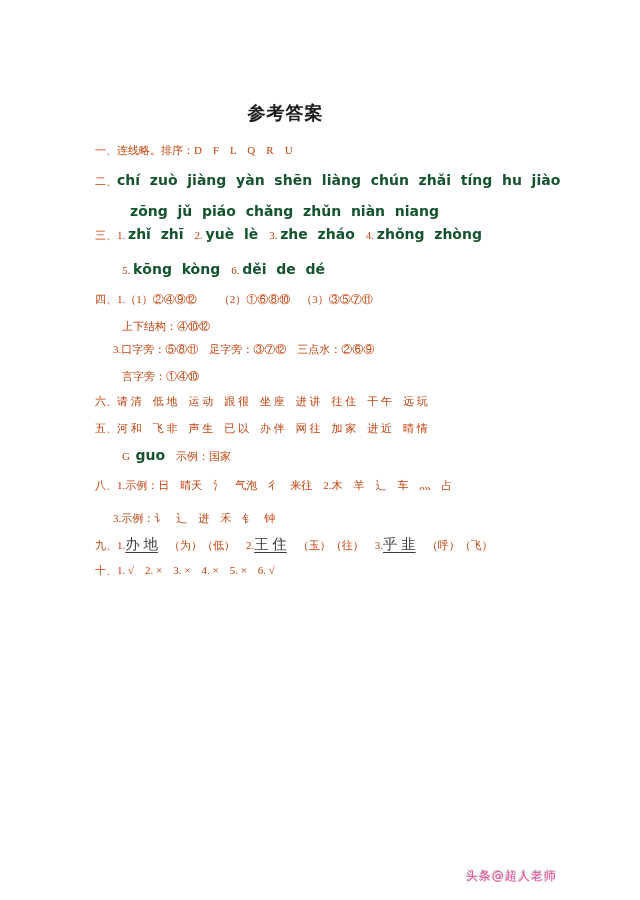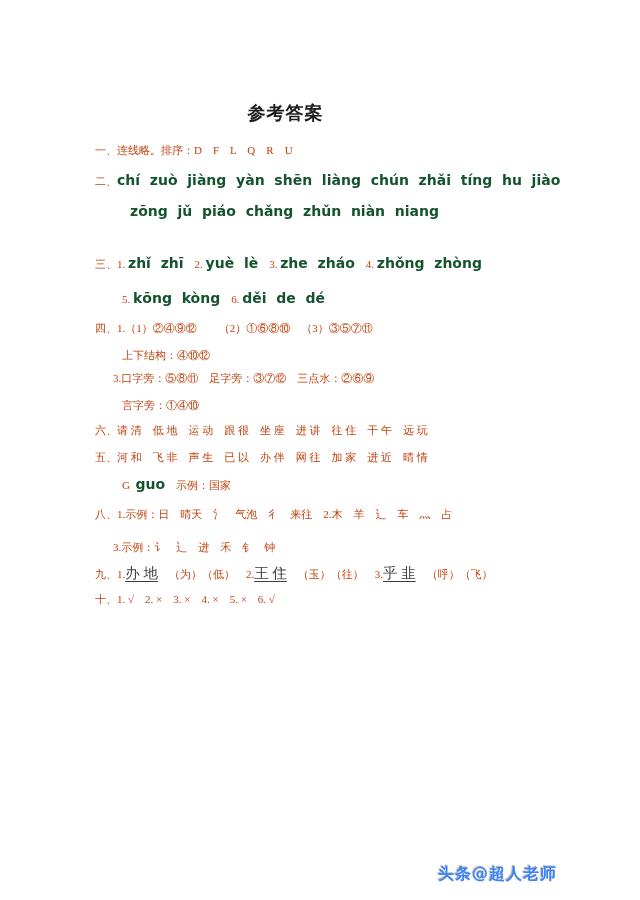--- a/index.html
+++ b/index.html
@@ -55,44 +55,44 @@
     text-decoration: underline;
     text-underline-offset: 3px;
   }
   .ind0 { padding-left: 0; }
   .ind1 { padding-left: 18px; }
   .ind2 { padding-left: 27px; margin-top: 8px; }
   .ind3 { padding-left: 35px; }
   
   .line:nth-child(1)  { margin-bottom: 12px; }
   .line:nth-child(2)  { margin-bottom: 12px; }
-  .line:nth-child(3)  { margin-bottom: 34px; }
+  .line:nth-child(3)  { margin-bottom: 5px; }
   .line:nth-child(4)  { margin-bottom: 16px; }
   .line:nth-child(5)  { margin-bottom: 10px; }
   .line:nth-child(6)  { margin-bottom: 8px;  }
   .line:nth-child(7)  { margin-bottom: 4px;  }
   .line:nth-child(8)  { margin-bottom: 7px;  }
   .line:nth-child(9)  { margin-bottom: 6px;  }
   .line:nth-child(10) { margin-bottom: 8px;  }
   .line:nth-child(11) { margin-bottom: 9px;  }
   .line:nth-child(12) { margin-bottom: 10px; }
   .line:nth-child(13) { margin-bottom: 14px; }
   .line:nth-child(14) { margin-bottom: 8px;  }
   .line:nth-child(15) { margin-bottom: 6px;  }
   .line:nth-child(16) { margin-bottom: 12px; }
   .line:nth-child(17) { margin-bottom: 9px;  }
   .watermark {
     position: absolute;
     right: 14px;
     bottom: 15px;
     font-family: "DejaVu Sans", "Liberation Sans", sans-serif;
-    font-weight: bold;
-    font-size: 16px;
+    font-weight: normal;
+    font-size: 12px;
     letter-spacing: 1px;
-    color: #3b82f6;
+    color: #ec4899;
     text-shadow: 1px 1px 0 #ffffff, -1px -1px 1px #a8a8a8;
   }
 </style>
 </head>
 <body>
 
 <div class="page">
   <h1 class="title">参考答案</h1>
   <div class="lines">
       <div class="line ind0"><span class="hanzi">一、连线略。排序：D　F　L　Q　R　U</span></div>

